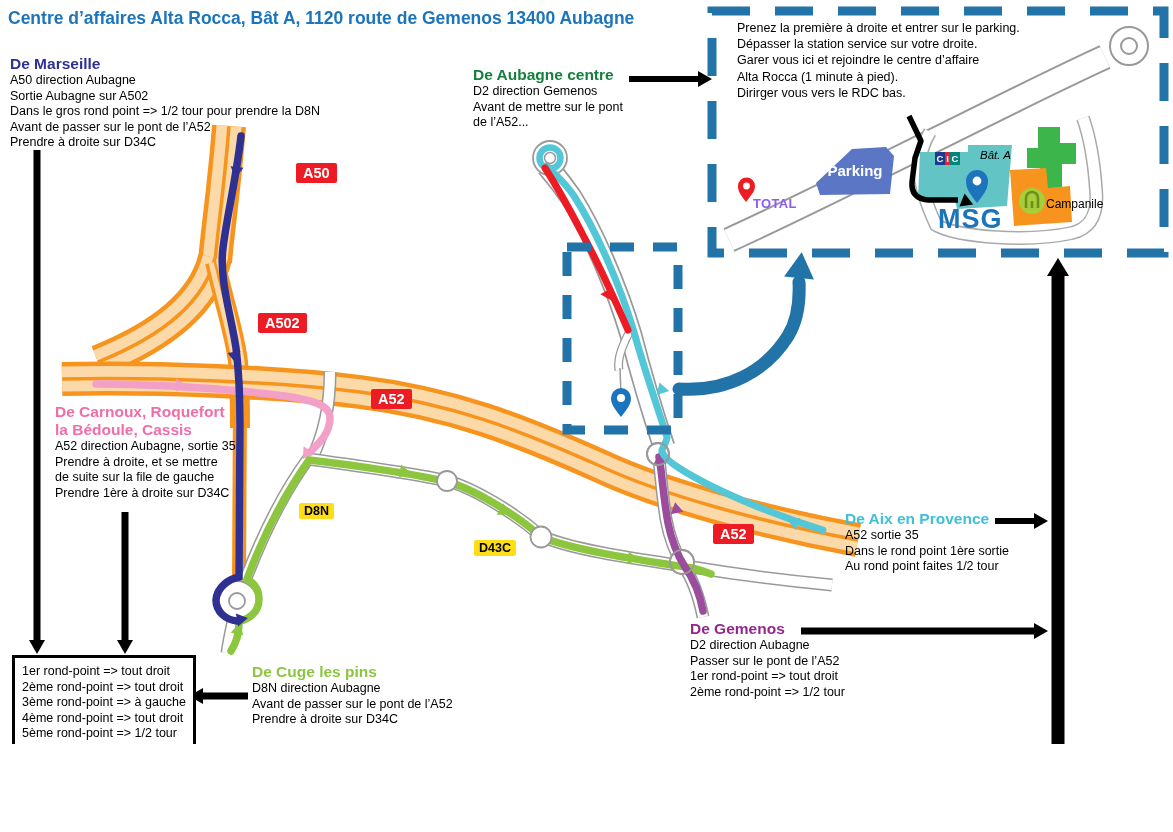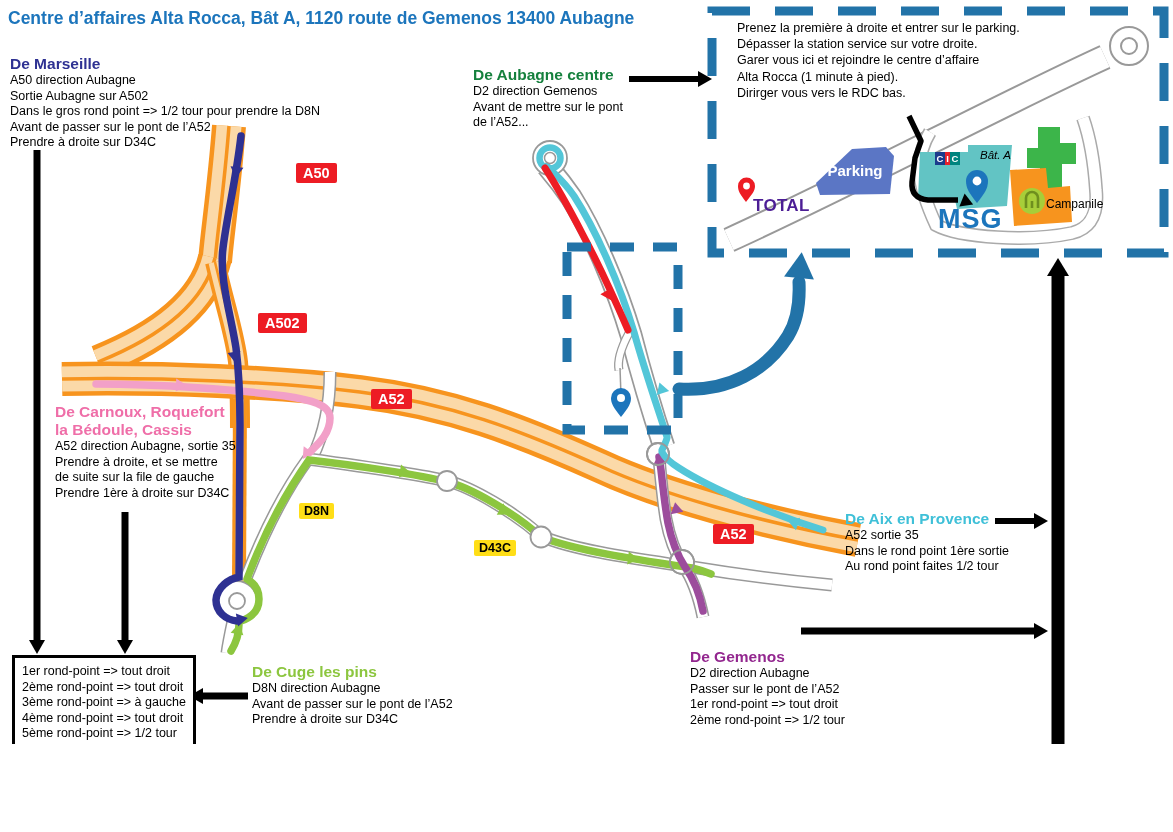--- a/index.html
+++ b/index.html
@@ -9,21 +9,21 @@
   .abs{position:absolute;z-index:2;}
   .blk-heading{font-weight:bold;font-size:15.5px;line-height:18px;white-space:nowrap;}
   .blk-line{font-size:12.5px;line-height:15.6px;color:#000;white-space:nowrap;}
   .title{font-size:17.5px;font-weight:bold;color:#1C75BC;white-space:nowrap;}
   .badge{font-weight:bold;white-space:nowrap;border-radius:2px;}
   .badge-red{background:#ED1C24;color:#fff;font-size:14.5px;padding:2px 7px;}
   .badge-yellow{background:#FFDE17;color:#000;font-size:12.5px;padding:1px 5px;}
   .rp-box{border:3.5px solid #000;background:#fff;padding:6px 7px;}
   .inset-line{font-size:12.5px;line-height:16.2px;color:#000;white-space:nowrap;}
   .lbl-parking{width:74px;text-align:center;color:#fff;font-weight:bold;font-size:15px;}
-  .lbl-total{color:#4c1d95;font-weight:bold;font-size:17px;letter-spacing:.3px;}
+  .lbl-total{color:#8b5cf6;font-weight:bold;font-size:13px;letter-spacing:.3px;}
   .lbl-bata{font-style:italic;font-size:11.5px;color:#000;}
   .lbl-campanile{font-size:12px;color:#000;}
   .lbl-msg{font-size:27px;font-weight:bold;color:#1C75BC;letter-spacing:1px;}
   .cic{display:flex;}
   .cic span{display:inline-block;height:13px;line-height:13px;color:#fff;font-weight:bold;
             font-size:9.5px;text-align:center;}
   .cic .c1{width:10px;background:#1B3C8C;}
   .cic .ci{width:5px;background:#E8212A;}
   .cic .c2{width:10px;background:#00847E;}
 </style>
@@ -275,21 +275,21 @@
 </div>
 
 <div class="abs" style="left:252px;top:663px;">
   <div class="blk-heading" style="color:#8CC63F;">De Cuge les pins</div>
   <div class="blk-line">D8N direction Aubagne</div>
   <div class="blk-line">Avant de passer sur le pont de l’A52</div>
   <div class="blk-line">Prendre à droite sur D34C</div>
 </div>
 
 <div class="abs" style="left:690px;top:620px;">
-  <div class="blk-heading" style="color:#93278F;margin-top:28px;">De Gemenos</div>
+  <div class="blk-heading" style="color:#93278F;">De Gemenos</div>
   <div class="blk-line">D2 direction Aubagne</div>
   <div class="blk-line">Passer sur le pont de l’A52</div>
   <div class="blk-line">1er rond-point =&gt; tout droit</div>
   <div class="blk-line">2ème rond-point =&gt; 1/2 tour</div>
 </div>
 
 <div class="abs" style="left:845px;top:510px;">
   <div class="blk-heading" style="color:#3FC0D8;">De Aix en Provence</div>
   <div class="blk-line">A52 sortie 35</div>
   <div class="blk-line">Dans le rond point 1ère sortie</div>

